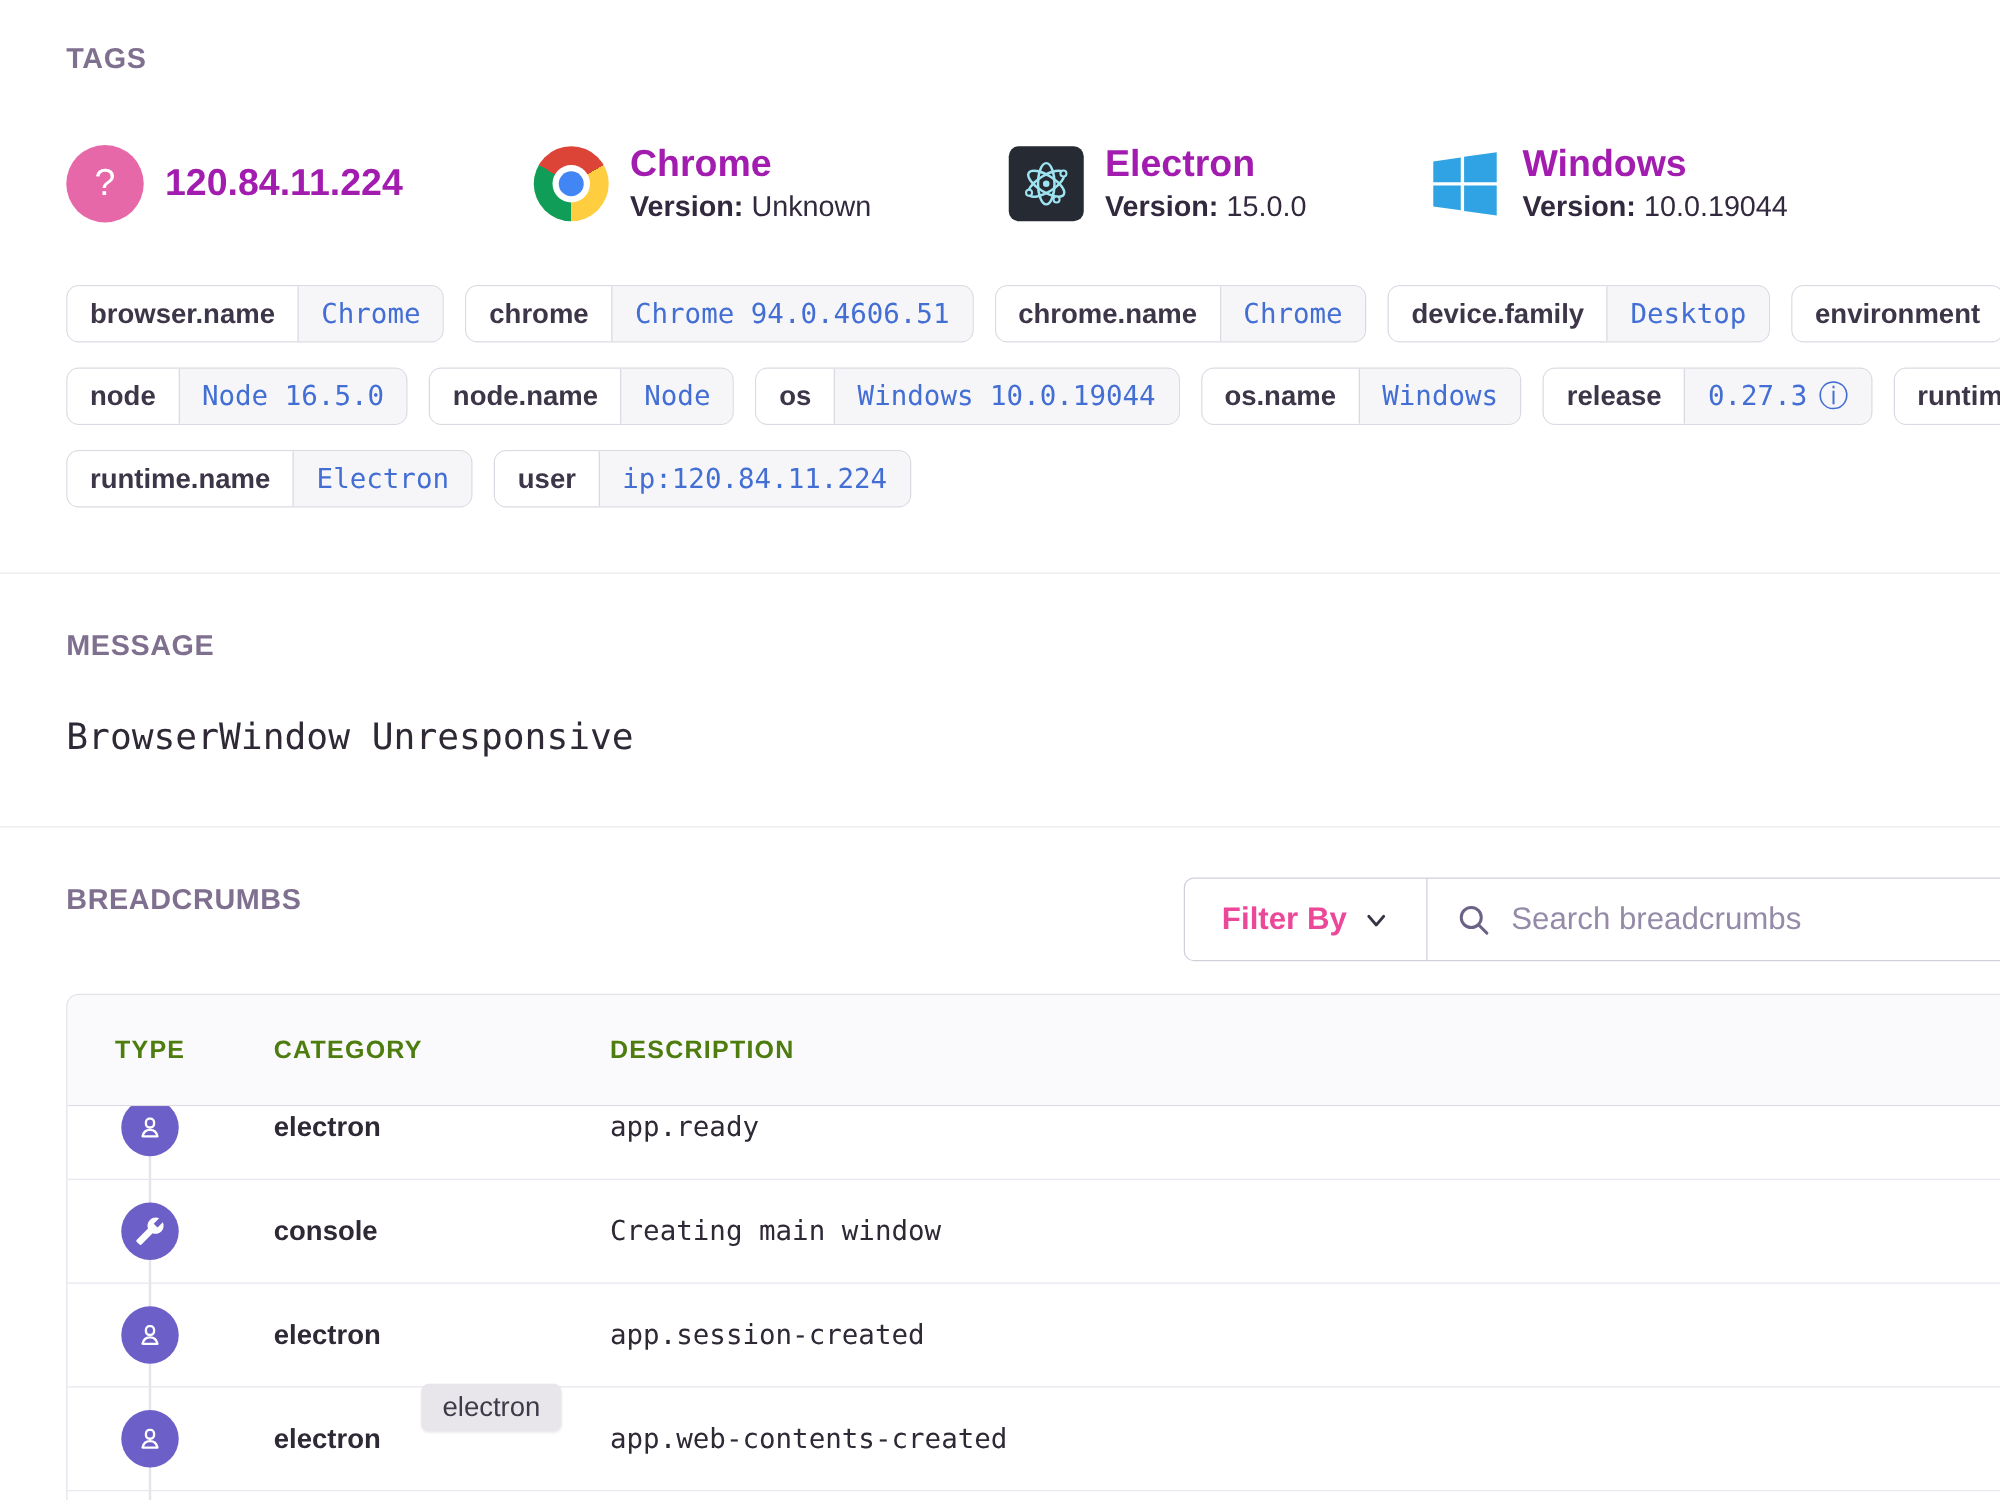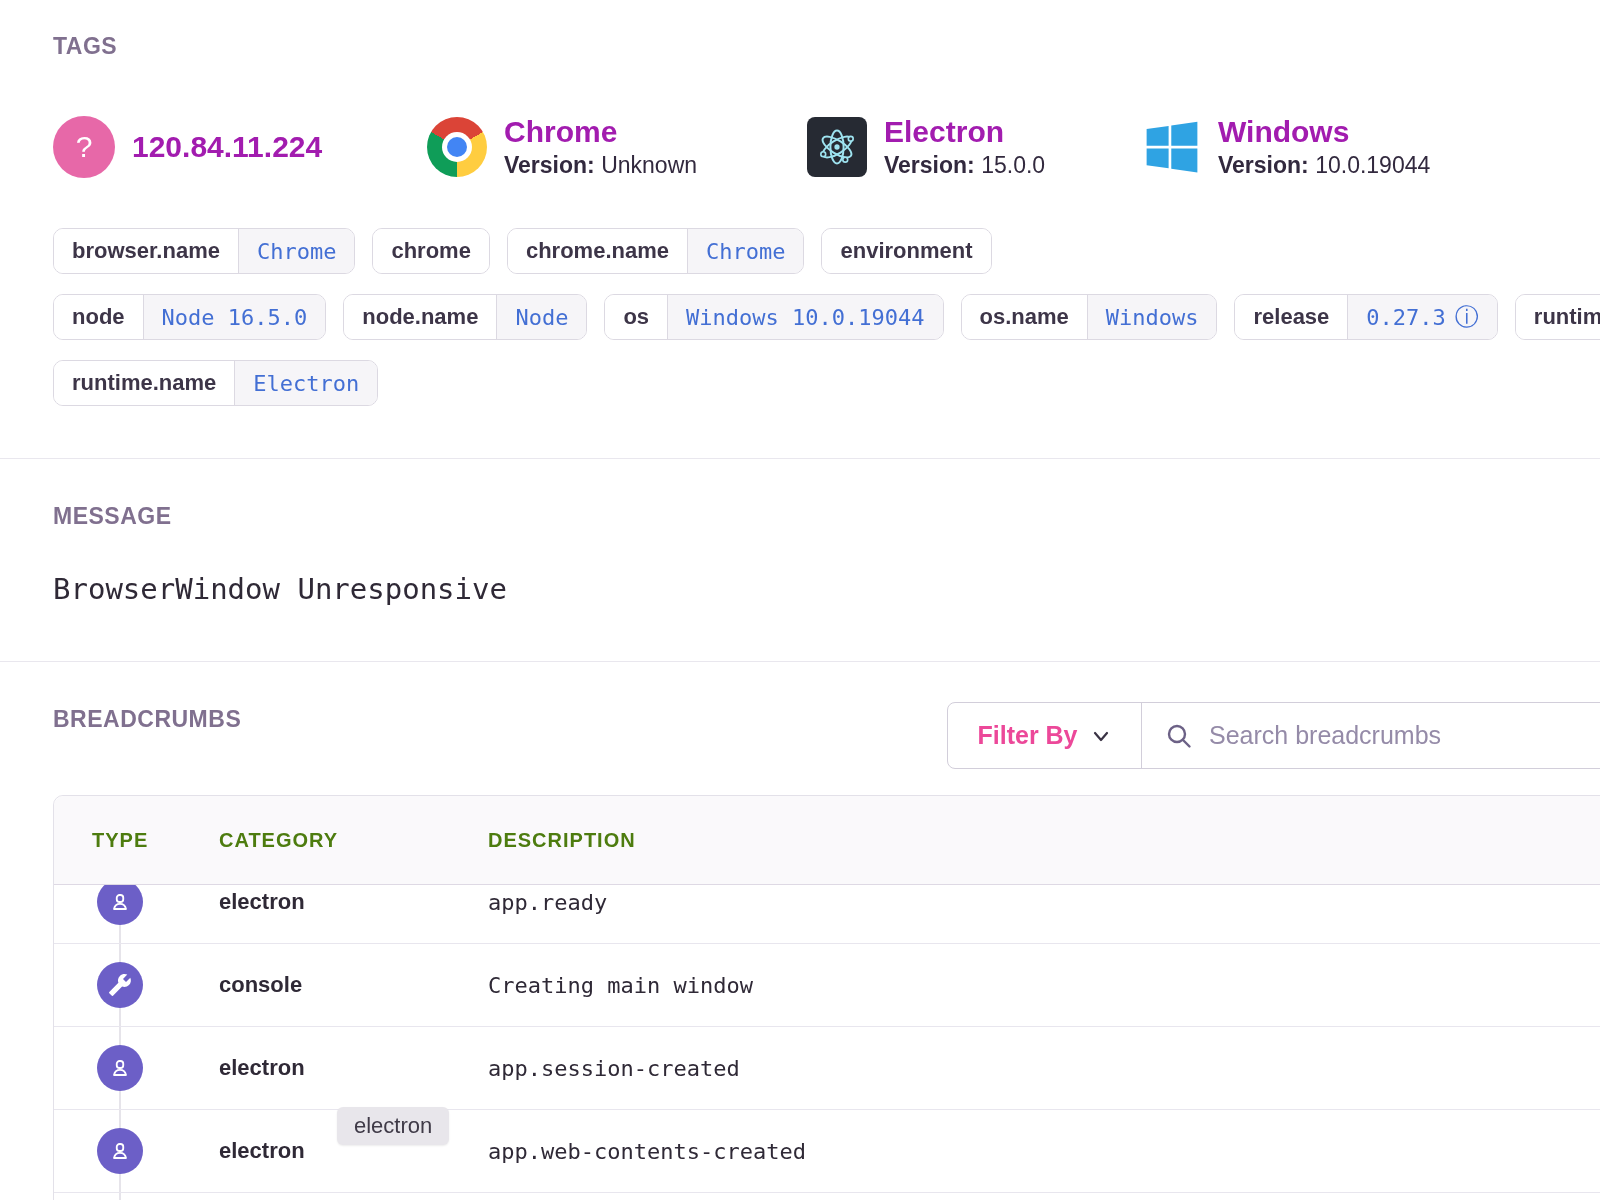--- a/index.html
+++ b/index.html
@@ -132,24 +132,29 @@
   </div>
 
   <div id="pills">
     <div class="pill-row">
       <div class="pill">
         <span class="pill-key">browser.name</span>
         <span class="pill-val">Chrome</span>
       </div>
       <div class="pill">
         <span class="pill-key">chrome</span>
+        <span class="pill-val">Chrome 94.0.4606.51</span>
       </div>
       <div class="pill">
         <span class="pill-key">chrome.name</span>
         <span class="pill-val">Chrome</span>
+      </div>
+      <div class="pill">
+        <span class="pill-key">device.family</span>
+        <span class="pill-val">Desktop</span>
       </div>
       <div class="pill">
         <span class="pill-key">environment</span>
       </div>
     </div>
 
     <div class="pill-row">
       <div class="pill">
         <span class="pill-key">node</span>
         <span class="pill-val">Node 16.5.0</span>
@@ -175,20 +180,24 @@
       </div>
       <div class="pill">
         <span class="pill-key">runtime</span>
       </div>
     </div>
 
     <div class="pill-row">
       <div class="pill">
         <span class="pill-key">runtime.name</span>
         <span class="pill-val">Electron</span>
+      </div>
+      <div class="pill">
+        <span class="pill-key">user</span>
+        <span class="pill-val">ip:120.84.11.224</span>
       </div>
     </div>
   </div>
 
   <div class="divider" style="top:458px;"></div>
 
   <div class="sec-heading" style="top:503px;">MESSAGE</div>
   <div id="message-text">BrowserWindow Unresponsive</div>
 
   <div class="divider" style="top:661px;"></div>

